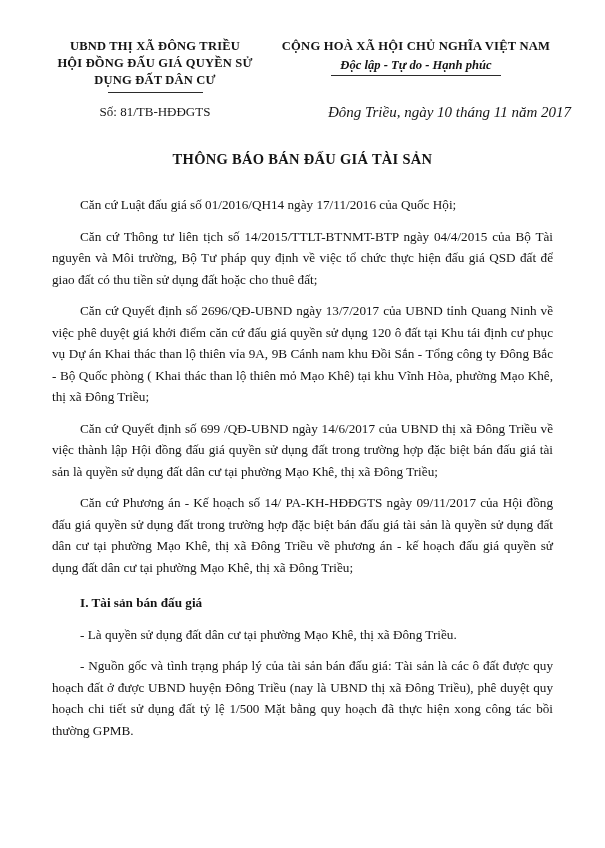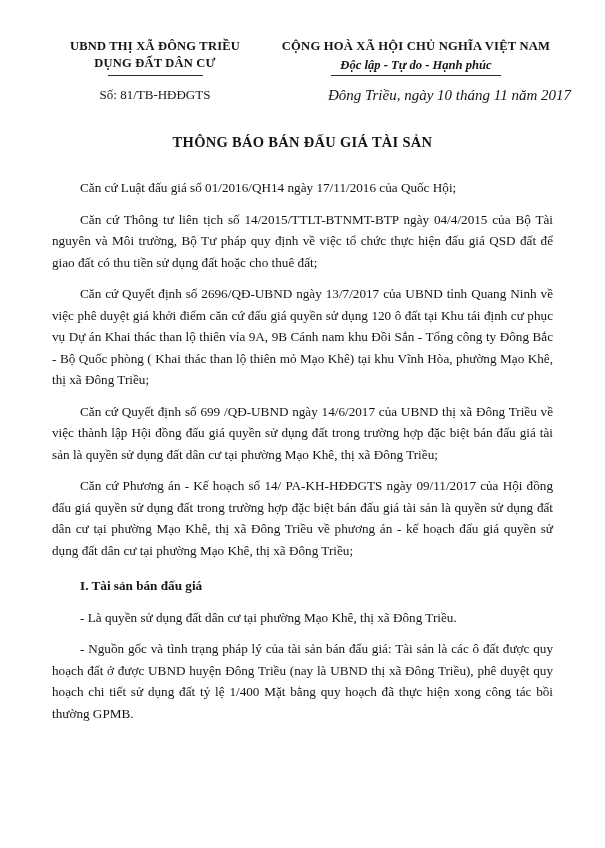--- a/index.html
+++ b/index.html
@@ -130,20 +130,21 @@
   }
 </style>
 </head>
 <body>
 
 <div class="page">
 
   <div class="header">
     <div class="header-left">
       <div class="org-line">UBND THỊ XÃ ĐÔNG TRIỀU</div>
+      <div class="org-line">HỘI ĐỒNG ĐẤU GIÁ QUYỀN SỬ</div>
       <div class="org-line">DỤNG ĐẤT DÂN CƯ</div>
       <div class="org-underline"></div>
     </div>
     <div class="header-right">
       <div class="nation-line">CỘNG HOÀ XÃ HỘI CHỦ NGHĨA VIỆT NAM</div>
       <div class="motto">Độc lập - Tự do - Hạnh phúc</div>
       <div class="motto-underline"></div>
     </div>
   </div>
 
@@ -158,16 +159,16 @@
 
   <div class="body">
     <p class="para">Căn cứ Luật đấu giá số 01/2016/QH14 ngày 17/11/2016 của Quốc Hội;</p>
     <p class="para">Căn cứ Thông tư liên tịch số 14/2015/TTLT-BTNMT-BTP ngày 04/4/2015 của Bộ Tài nguyên và Môi trường, Bộ Tư pháp quy định về việc tổ chức thực hiện đấu giá QSD đất để giao đất có thu tiền sử dụng đất hoặc cho thuê đất;</p>
     <p class="para">Căn cứ Quyết định số 2696/QĐ-UBND ngày 13/7/2017 của UBND tỉnh Quang Ninh về việc phê duyệt giá khởi điểm căn cứ đấu giá quyền sử dụng 120 ô đất tại Khu tái định cư phục vụ Dự án Khai thác than lộ thiên vỉa 9A, 9B Cánh nam khu Đồi Sắn - Tổng công ty Đông Bắc - Bộ Quốc phòng ( Khai thác than lộ thiên mỏ Mạo Khê) tại khu Vĩnh Hòa, phường Mạo Khê, thị xã Đông Triều;</p>
     <p class="para">Căn cứ Quyết định số 699 /QĐ-UBND ngày 14/6/2017 của UBND thị xã Đông Triều về việc thành lập Hội đồng đấu giá quyền sử dụng đất trong trường hợp đặc biệt bán đấu giá tài sản là quyền sử dụng đất dân cư tại phường Mạo Khê, thị xã Đông Triều;</p>
     <p class="para">Căn cứ Phương án - Kế hoạch số 14/ PA-KH-HĐĐGTS ngày 09/11/2017 của Hội đồng đấu giá quyền sử dụng đất trong trường hợp đặc biệt bán đấu giá tài sản là quyền sử dụng đất dân cư tại phường Mạo Khê, thị xã Đông Triều về phương án - kế hoạch đấu giá quyền sử dụng đất dân cư tại phường Mạo Khê, thị xã Đông Triều;</p>
 
     <p class="section-head">I. Tài sản bán đấu giá</p>
     <p class="bullet">- Là quyền sử dụng đất dân cư tại  phường Mạo Khê, thị xã Đông Triều.</p>
-    <p class="bullet">- Nguồn gốc và tình trạng pháp lý của tài sản bán đấu giá: Tài sản là các ô đất được quy hoạch đất ở được UBND huyện Đông Triều (nay là UBND thị xã Đông Triều), phê duyệt quy hoạch chi tiết sử dụng đất  tỷ lệ 1/400 Mặt bằng quy hoạch đã thực hiện xong công tác bồi thường GPMB.</p>
+    <p class="bullet">- Nguồn gốc và tình trạng pháp lý của tài sản bán đấu giá: Tài sản là các ô đất được quy hoạch đất ở được UBND huyện Đông Triều (nay là UBND thị xã Đông Triều), phê duyệt quy hoạch chi tiết sử dụng đất  tỷ lệ 1/500 Mặt bằng quy hoạch đã thực hiện xong công tác bồi thường GPMB.</p>
   </div>
 
 </div>
 
 </body></html>

